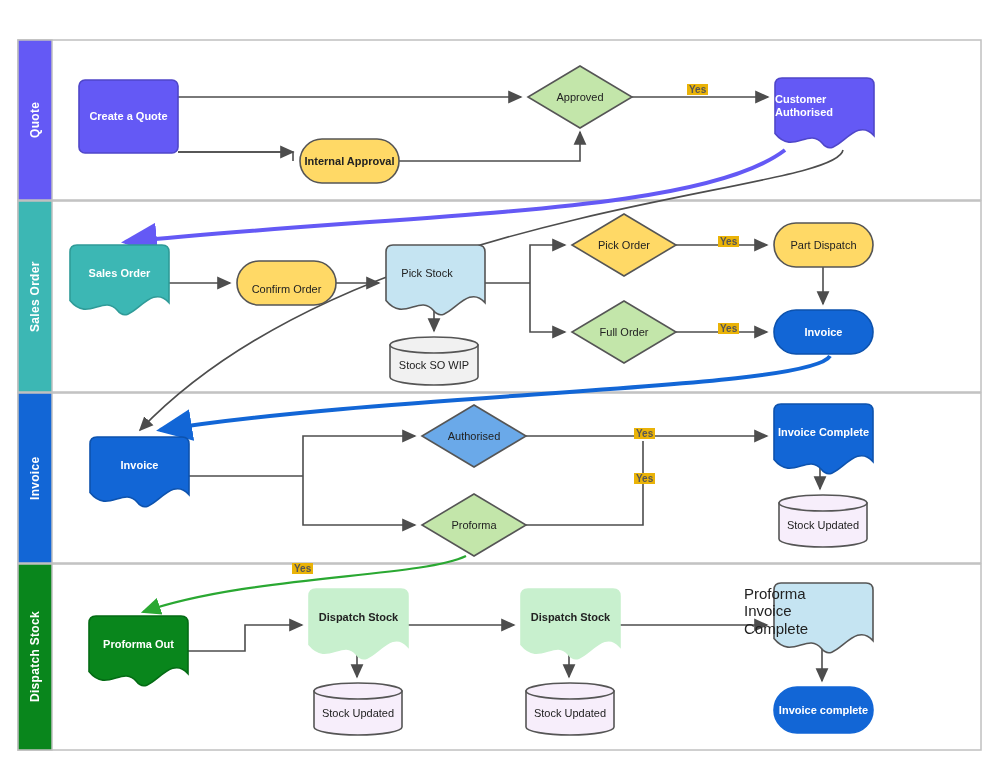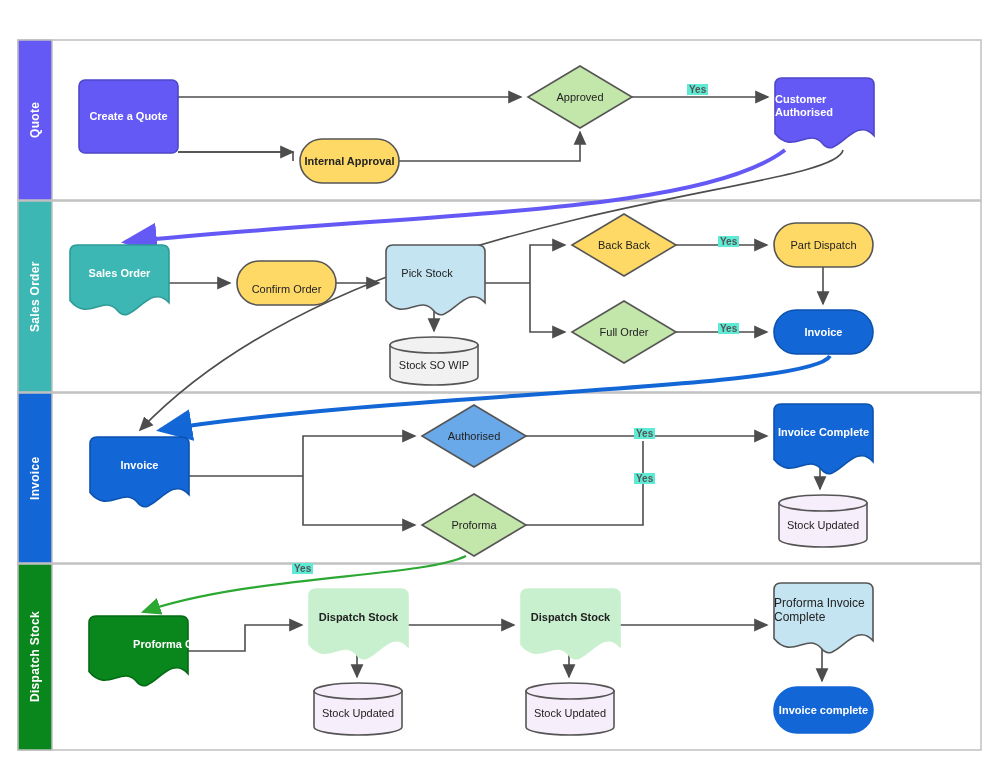--- a/index.html
+++ b/index.html
@@ -53,21 +53,21 @@
     font-size: 12px;
     font-weight: bold;
     color: #ffffff;
     letter-spacing: 0.3px;
   }
   .edge-label {
     position: absolute;
     font-size: 10px;
     font-weight: bold;
     color: #555555;
-    background: #5eead4;
+    background: #eab308;
     padding: 0 2px;
     white-space: nowrap;
   }
 </style>
 </head>
 <body>
 
 <div id="canvas">
 
 
@@ -192,35 +192,35 @@
 
   <div id="label-layer">
       <div class="node-label" style="left: 79px; top: 80px; width: 99px; height: 73px; font-size: 11px; font-weight: bold; color: rgb(255, 255, 255); border-radius: 23px;">Create a Quote</div>
       <div class="node-label" style="left: 300px; top: 139px; width: 99px; height: 44px; font-size: 11px; font-weight: bold; color: rgb(34, 34, 34);">Internal Approval</div>
       <div class="node-label" style="left: 528px; top: 66px; width: 104px; height: 62px; font-size: 11px; font-weight: normal; color: rgb(34, 34, 34);">Approved</div>
       <div class="node-label" style="left: 775px; top: 78px; width: 99px; height: 56.16px; font-size: 11px; font-weight: bold; color: rgb(255, 255, 255);">Customer Authorised</div>
       <div class="node-label" style="left: 70px; top: 245px; width: 99px; height: 56.16px; font-size: 11px; font-weight: bold; color: rgb(255, 255, 255);">Sales Order</div>
       <div class="node-label" style="left: 237px; top: 261px; width: 99px; height: 56px; font-size: 11px; font-weight: normal; color: rgb(34, 34, 34);">Confirm Order</div>
       <div class="node-label" style="left: 386px; top: 245px; width: 82px; height: 56.16px; font-size: 11px; font-weight: normal; color: rgb(34, 34, 34);">Pick Stock</div>
       <div class="node-label" style="left: 390px; top: 345px; width: 88px; height: 40px; font-size: 11px; font-weight: normal; color: rgb(34, 34, 34);">Stock SO WIP</div>
-      <div class="node-label" style="left: 572px; top: 214px; width: 104px; height: 62px; font-size: 11px; font-weight: normal; color: rgb(34, 34, 34);">Back Back</div>
+      <div class="node-label" style="left: 572px; top: 214px; width: 104px; height: 62px; font-size: 11px; font-weight: normal; color: rgb(34, 34, 34);">Pick Order</div>
       <div class="node-label" style="left: 572px; top: 301px; width: 104px; height: 62px; font-size: 11px; font-weight: normal; color: rgb(34, 34, 34);">Full Order</div>
       <div class="node-label" style="left: 774px; top: 223px; width: 99px; height: 44px; font-size: 11px; font-weight: normal; color: rgb(34, 34, 34);">Part Dispatch</div>
       <div class="node-label" style="left: 774px; top: 310px; width: 99px; height: 44px; font-size: 11px; font-weight: bold; color: rgb(255, 255, 255);">Invoice</div>
       <div class="node-label" style="left: 90px; top: 437px; width: 99px; height: 56.16px; font-size: 11px; font-weight: bold; color: rgb(255, 255, 255);">Invoice</div>
       <div class="node-label" style="left: 422px; top: 405px; width: 104px; height: 62px; font-size: 11px; font-weight: normal; color: rgb(34, 34, 34);">Authorised</div>
       <div class="node-label" style="left: 422px; top: 494px; width: 104px; height: 62px; font-size: 11px; font-weight: normal; color: rgb(34, 34, 34);">Proforma</div>
       <div class="node-label" style="left: 774px; top: 404px; width: 99px; height: 56.16px; font-size: 11px; font-weight: bold; color: rgb(255, 255, 255);">Invoice Complete</div>
       <div class="node-label" style="left: 779px; top: 503px; width: 88px; height: 44px; font-size: 11px; font-weight: normal; color: rgb(34, 34, 34);">Stock Updated</div>
-      <div class="node-label" style="left: 89px; top: 616px; width: 99px; height: 56.16px; font-size: 11px; font-weight: bold; color: rgb(255, 255, 255); padding-left: 30px;">Proforma Out</div>
+      <div class="node-label" style="left: 89px; top: 616px; width: 99px; height: 56.16px; font-size: 11px; font-weight: bold; color: rgb(255, 255, 255);">Proforma Out</div>
       <div class="node-label" style="left: 309px; top: 589px; width: 99px; height: 56.16px; font-size: 11px; font-weight: bold; color: rgb(34, 34, 34);">Dispatch Stock</div>
       <div class="node-label" style="left: 314px; top: 691px; width: 88px; height: 44px; font-size: 11px; font-weight: normal; color: rgb(34, 34, 34);">Stock Updated</div>
       <div class="node-label" style="left: 521px; top: 589px; width: 99px; height: 56.16px; font-size: 11px; font-weight: bold; color: rgb(34, 34, 34);">Dispatch Stock</div>
       <div class="node-label" style="left: 526px; top: 691px; width: 88px; height: 44px; font-size: 11px; font-weight: normal; color: rgb(34, 34, 34);">Stock Updated</div>
-      <div class="node-label" style="left: 774px; top: 583px; width: 99px; height: 56.16px; font-size: 12px; font-weight: normal; color: rgb(34, 34, 34);">Proforma Invoice Complete</div>
+      <div class="node-label" style="left: 744px; top: 583px; width: 99px; height: 56.16px; font-size: 15px; font-weight: normal; color: rgb(34, 34, 34);">Proforma Invoice Complete</div>
       <div class="node-label" style="left: 774px; top: 687px; width: 99px; height: 46px; font-size: 11px; font-weight: bold; color: rgb(255, 255, 255);">Invoice complete</div>
       <div class="edge-label" style="left: 687px; top: 84px;">Yes</div>
       <div class="edge-label" style="left: 718px; top: 236px;">Yes</div>
       <div class="edge-label" style="left: 718px; top: 323px;">Yes</div>
       <div class="edge-label" style="left: 634px; top: 428px;">Yes</div>
       <div class="edge-label" style="left: 634px; top: 473px;">Yes</div>
       <div class="edge-label" style="left: 292px; top: 563px;">Yes</div>
     </div>
 
 </div>

